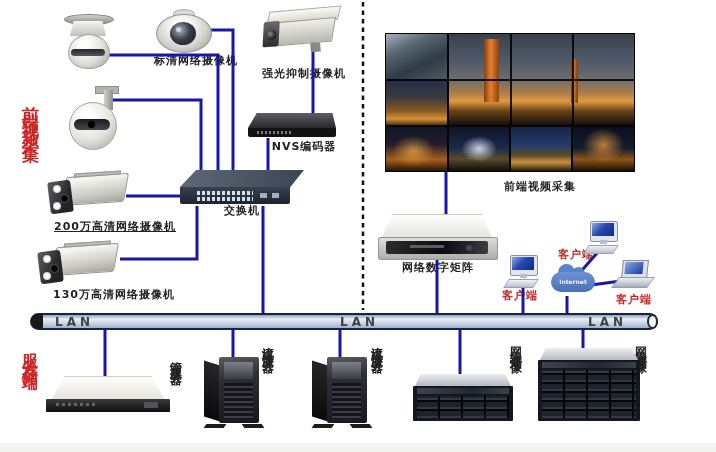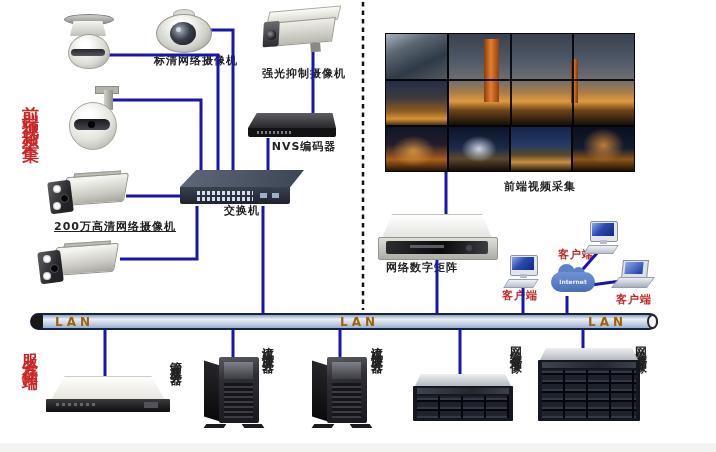--- a/index.html
+++ b/index.html
@@ -19,21 +19,21 @@
   }
   .red-vtitle {
     position:absolute; color:#cc2626; font-weight:bold; font-size:17px;
     writing-mode:vertical-rl; text-orientation:upright; letter-spacing:8px; line-height:1;
   }
   .red-vtitle.small { font-size:16px; letter-spacing:5px; }
   .red-htitle {
     position:absolute; color:#cc2626; font-weight:bold; font-size:16px; letter-spacing:3px;
   }
   .red-lbl { position:absolute; color:#c42a2a; font-weight:bold; font-size:11px; letter-spacing:1px; text-align:center; }
-  .lan-label { position:absolute; color:#a16207; font-weight:bold; font-size:12px; letter-spacing:4px; }
+  .lan-label { position:absolute; color:#404040; font-weight:bold; font-size:12px; letter-spacing:4px; }
   .floor { left:0; top:443px; width:716px; height:9px; background:#f3f3f1; }
 
   
   #wires { position:absolute; left:0; top:0; z-index:1; }
   .dev { position:absolute; z-index:2; }
 
   
   .speed-dome { left:62px; top:14px; width:52px; height:54px; }
   .sd-plate { position:absolute; top:0; left:2px; width:48px; height:9px; background:linear-gradient(#cfcfcb,#8a8a86); border-radius:50%; border:1px solid #7a7a76; }
   .sd-cone  { position:absolute; top:7px; left:8px; width:36px; height:15px; background:linear-gradient(#f4f4f0,#c2c2bc); clip-path:polygon(10% 0,90% 0,100% 100%,0 100%); }
@@ -256,20 +256,21 @@
   <div class="lbl" style="left:48px; top:221px; width:134px;text-decoration:underline;">200万高清网络摄像机</div>
 
   <div class="dev ir-bullet ir-130">
     <div class="ib-ridge"></div>
       <div class="ib-body"></div>
       <div class="ib-front"></div>
     <div class="ib-led1"></div>
       <div class="ib-led2"></div>
       <div class="ib-lens"></div>
   </div>
+  <div class="lbl" style="left:46px; top:289px; width:136px;">130万高清网络摄像机</div>
 
   <div class="dev nvs">
     <div class="nvs-top"></div>
       <div class="nvs-front"></div>
       <div class="nvs-detail"></div>
   </div>
   <div class="lbl" style="left:256px; top:141px; width:96px;">NVS编码器</div>
 
   <div class="dev switch">
     <div class="sw-top"></div>
@@ -298,21 +299,21 @@
   </div>
   <div class="lbl" style="left:482px; top:181px; width:116px;">前端视频采集</div>
 
   <div class="dev matrix">
     <div class="mx-top"></div>
       <div class="mx-front"></div>
       <div class="mx-bezel"></div>
       <div class="mx-slot"></div>
       <div class="mx-dot"></div>
   </div>
-  <div class="lbl" style="left:376px; top:262px; width:92px;">网络数字矩阵</div>
+  <div class="lbl" style="left:392px; top:262px; width:92px;">网络数字矩阵</div>
 
   <div class="dev desktop dt-1">
     <div class="dt-monitor"></div>
       <div class="dt-screen"></div>
       <div class="dt-stand"></div>
       <div class="dt-kb"></div>
   </div>
   <div class="red-lbl" style="left:500px; top:288px; width:40px;">客户端</div>
 
   <div class="dev desktop dt-2">

